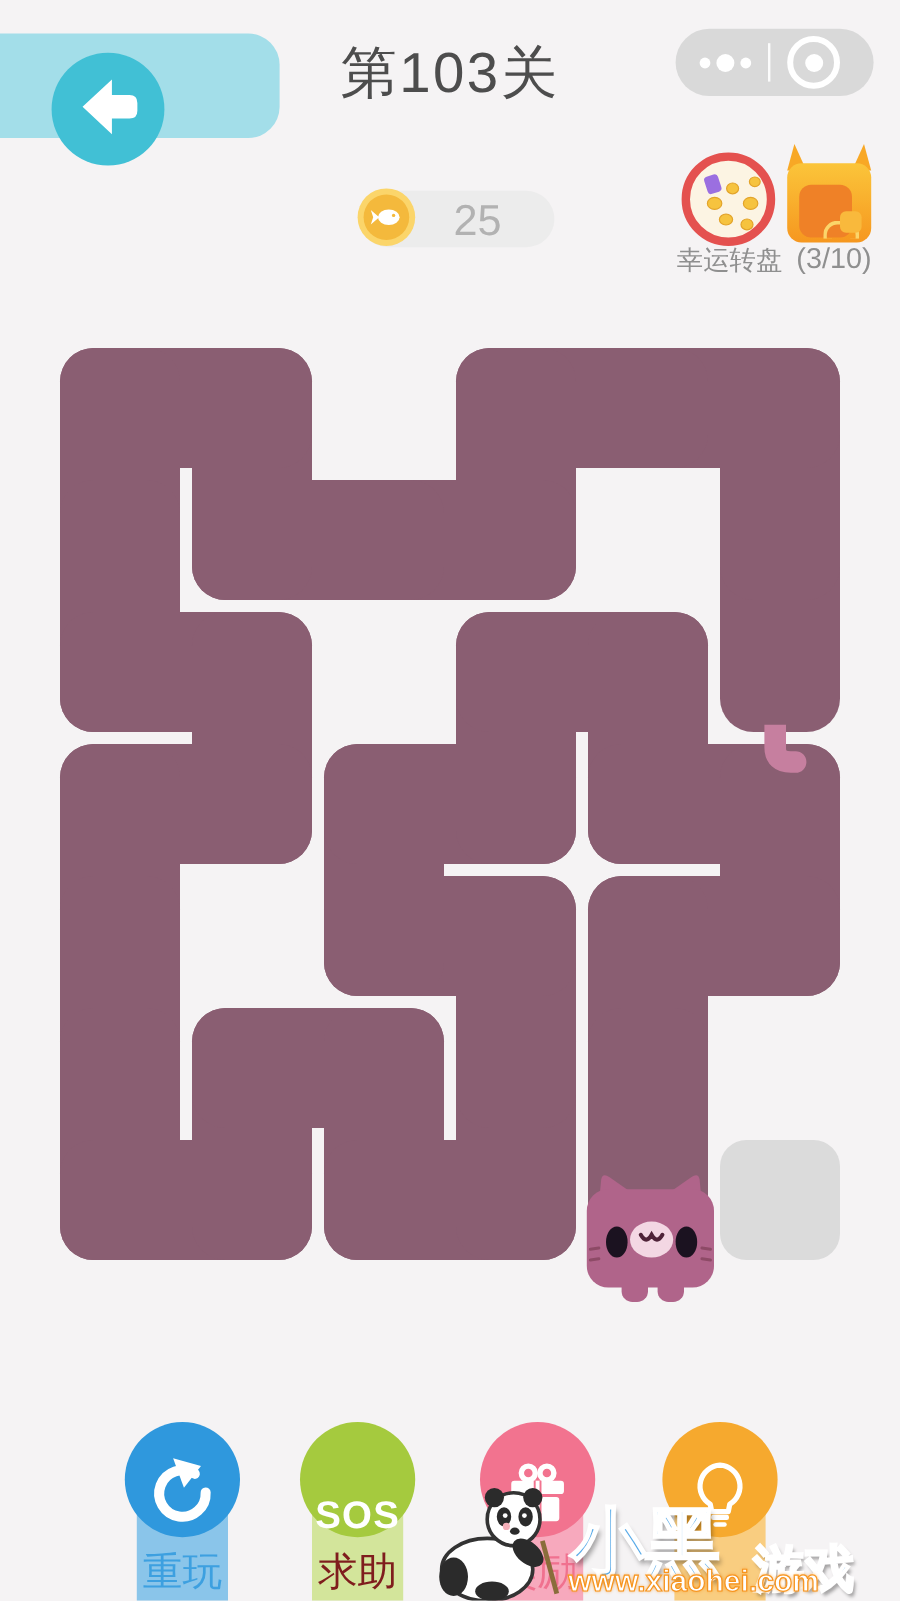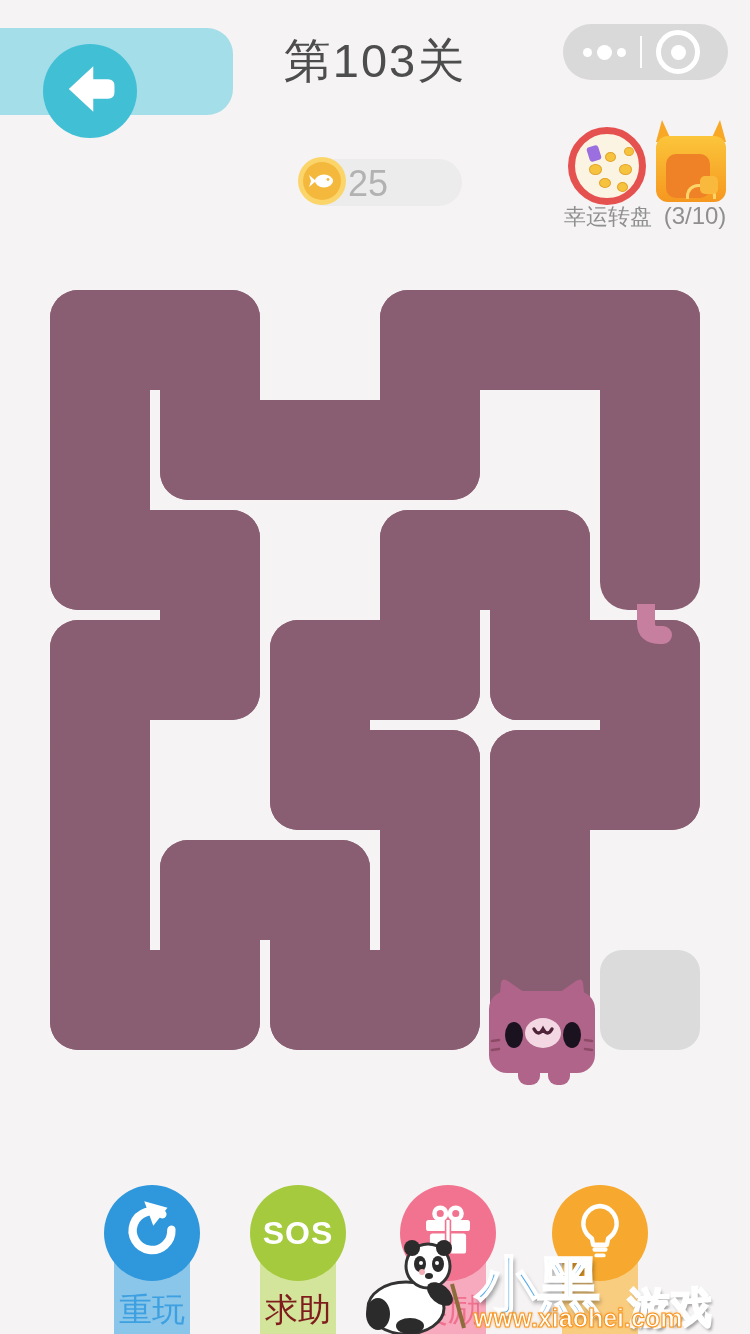--- a/index.html
+++ b/index.html
@@ -17,41 +17,41 @@
   .wx-dots{display:flex;align-items:center;gap:5px;margin-left:20px;}
   .wx-dot{background:#ffffff;border-radius:50%;width:9px;height:9px;}
   .wx-dot.big{width:15px;height:15px;}
   .wx-divider{width:2px;height:32px;background:#ffffff;margin:0 14px 0 14px;opacity:.9;}
   .wx-target{width:34px;height:34px;border:5px solid #ffffff;border-radius:50%;display:flex;align-items:center;justify-content:center;}
   .wx-target-dot{width:15px;height:15px;background:#ffffff;border-radius:50%;}
   
   .coin-pill{left:300px;top:159px;width:162px;height:47px;background:#ececec;border-radius:24px;}
   .coin{left:-2px;top:-2px;width:48px;height:48px;border-radius:50%;background:#fbd56a;display:flex;align-items:center;justify-content:center;}
   .coin-inner{width:38px;height:38px;border-radius:50%;background:#f4b93c;display:flex;align-items:center;justify-content:center;}
-  .coin-count{left:48px;top:4px;width:100px;text-align:left;font-size:36px;color:#b2b2b2;}
+  .coin-count{left:48px;top:4px;width:100px;text-align:center;font-size:36px;color:#b2b2b2;}
   .wheel{left:568px;top:127px;width:78px;height:78px;border-radius:50%;background:#fcf4e3;border:7px solid #e4514f;box-sizing:border-box;overflow:hidden;}
   .wheel-coin{position:absolute;border-radius:50%;background:#f6c33e;border:1px solid #e3a42a;}
   .wheel-purple{position:absolute;width:12px;height:15px;background:#9b6fe0;border-radius:3px;transform:rotate(-18deg);}
   .wheel-label{left:556px;top:202px;width:104px;text-align:center;font-size:22px;color:#8f8f8f;}
   .chest{left:652px;top:126px;width:78px;height:80px;}
   .chest-body{position:absolute;left:4px;top:10px;width:70px;height:66px;border-radius:12px;background:linear-gradient(180deg,#fbc53a,#f6971f);} 
   .chest-ear{position:absolute;width:0;height:0;border-style:solid;}
   .chest-ear.l{left:4px;top:-6px;border-width:0 10px 22px 6px;border-color:transparent transparent #f8a825 transparent;}
   .chest-ear.r{right:4px;top:-6px;border-width:0 6px 22px 10px;border-color:transparent transparent #f8a825 transparent;}
   .chest-face{position:absolute;left:10px;top:18px;width:44px;height:44px;border-radius:10px;background:#ef8127;}
   .chest-mus{position:absolute;left:20px;top:30px;width:24px;height:12px;border:3px solid #fbd56a;border-bottom:none;border-radius:12px 12px 0 0;}
   .chest-paw{position:absolute;right:8px;bottom:8px;width:18px;height:18px;border-radius:5px;background:#f9b93c;}
   .chest-label{left:650px;top:202px;width:90px;text-align:center;font-size:24px;color:#8f8f8f;}
   
   .snake-seg{position:absolute;background:#8a5e72;border-radius:28px;}
   .target-cell{position:absolute;background:#dbdbdb;border-radius:22px;}
   
   .btn{position:absolute;top:1185px;width:96px;height:149px;}
   .btn-pill{position:absolute;left:10px;top:6px;width:76px;height:143px;border-radius:38px 38px 0 0;}
-  .btn-circle{position:absolute;left:0;top:0;width:96px;height:96px;border-radius:50%;display:flex;align-items:center;justify-content:center;}
+  .btn-circle{position:absolute;left:0;top:0;width:96px;height:96px;border-radius:50%;display:flex;align-items:flex-end;justify-content:center;}
   .btn-label{position:absolute;left:-12px;top:103px;width:120px;text-align:center;font-size:33px;}
   .btn-replay .btn-pill{background:#8ac5ea;} .btn-replay .btn-circle{background:#2f98dd;} .btn-replay .btn-label{color:#3da0e0;}
   .btn-sos .btn-pill{background:#d3e59b;} .btn-sos .btn-circle{background:#a5ca3e;} .btn-sos .btn-label{color:#7f1d1d;}
   .btn-reward .btn-pill{background:#f7a9bd;} .btn-reward .btn-circle{background:#f2738f;} .btn-reward .btn-label{color:#f0718f;}
   .btn-hint .btn-pill{background:#f9cd80;} .btn-hint .btn-circle{background:#f6a92e;} .btn-hint .btn-label{color:#f3a93d;}
   .sos-text{color:#ffffff;font-weight:bold;font-size:32px;letter-spacing:1px;}
   
   .wm-big{left:476px;top:1244px;font-size:62px;font-weight:bold;color:#58aae8;-webkit-text-stroke:2px #ffffff;text-shadow:2px 4px 4px rgba(0,0,0,.35);}
   .wm-small{left:628px;top:1280px;font-size:42px;font-weight:bold;color:#58aae8;-webkit-text-stroke:2px #ffffff;text-shadow:2px 3px 3px rgba(0,0,0,.35);}
   .wm-url{left:428px;top:1304px;width:300px;text-align:center;font-size:25px;font-weight:bold;color:#ffffff;-webkit-text-stroke:1px #f7941e;text-shadow:0 0 3px #f7941e;}

